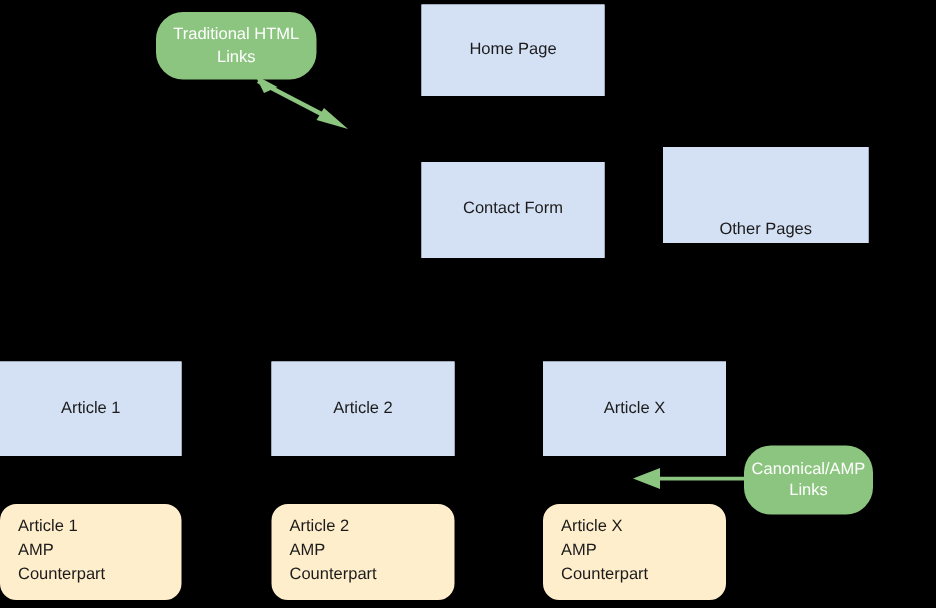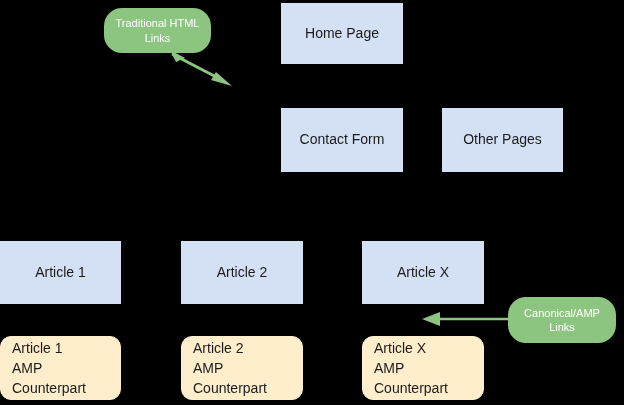--- a/index.html
+++ b/index.html
@@ -16,21 +16,21 @@
     font-family: "Liberation Sans", sans-serif;
   }
   .node {
     position: absolute;
     box-sizing: border-box;
     display: flex;
     align-items: center;
     justify-content: center;
     text-align: center;
     color: #1b1b1b;
-    font-size: 14px;
+    font-size: 11px;
     line-height: 1.25;
   }
   .page-box {
     background: #d4e1f5;
     border: 1px solid #d4e1f5;
   }
   .amp-box {
     background: #ffeecc;
     border: 1px solid #ffeecc;
     border-radius: 11px;
@@ -84,35 +84,35 @@
 Links</span>
   </div>
 
   <div class="node page-box" style="left:281px; top:3px; width:122px; height:61px;">
     <span>Home Page</span>
   </div>
 
   <div class="node page-box" style="left:281px; top:108px; width:122px; height:64px;">
     <span>Contact Form</span>
   </div>
-  <div class="node page-box" style="left:442px; top:108px; width:121px; height:64px;">
+  <div class="node page-box" style="left:442px; top:98px; width:137px; height:64px;align-items:flex-end;">
     <span>Other Pages</span>
   </div>
 
   <div class="node page-box" style="left:0px; top:241px; width:121px; height:63px;">
     <span>Article 1</span>
   </div>
   <div class="node page-box" style="left:181px; top:241px; width:122px; height:63px;">
     <span>Article 2</span>
   </div>
   <div class="node page-box" style="left:362px; top:241px; width:122px; height:63px;">
     <span>Article X</span>
   </div>
 
-  <div class="node callout" style="left:508px; top:297px; width:108px; height:46px;">
+  <div class="node callout" style="left:496px; top:297px; width:86px; height:46px;">
     <span>Canonical/AMP
 Links</span>
   </div>
 
   <div class="node amp-box" style="left:0px; top:336px; width:121px; height:64px;">
     <span>Article 1
 AMP
 Counterpart</span>
   </div>
   <div class="node amp-box" style="left:181px; top:336px; width:122px; height:64px;">

